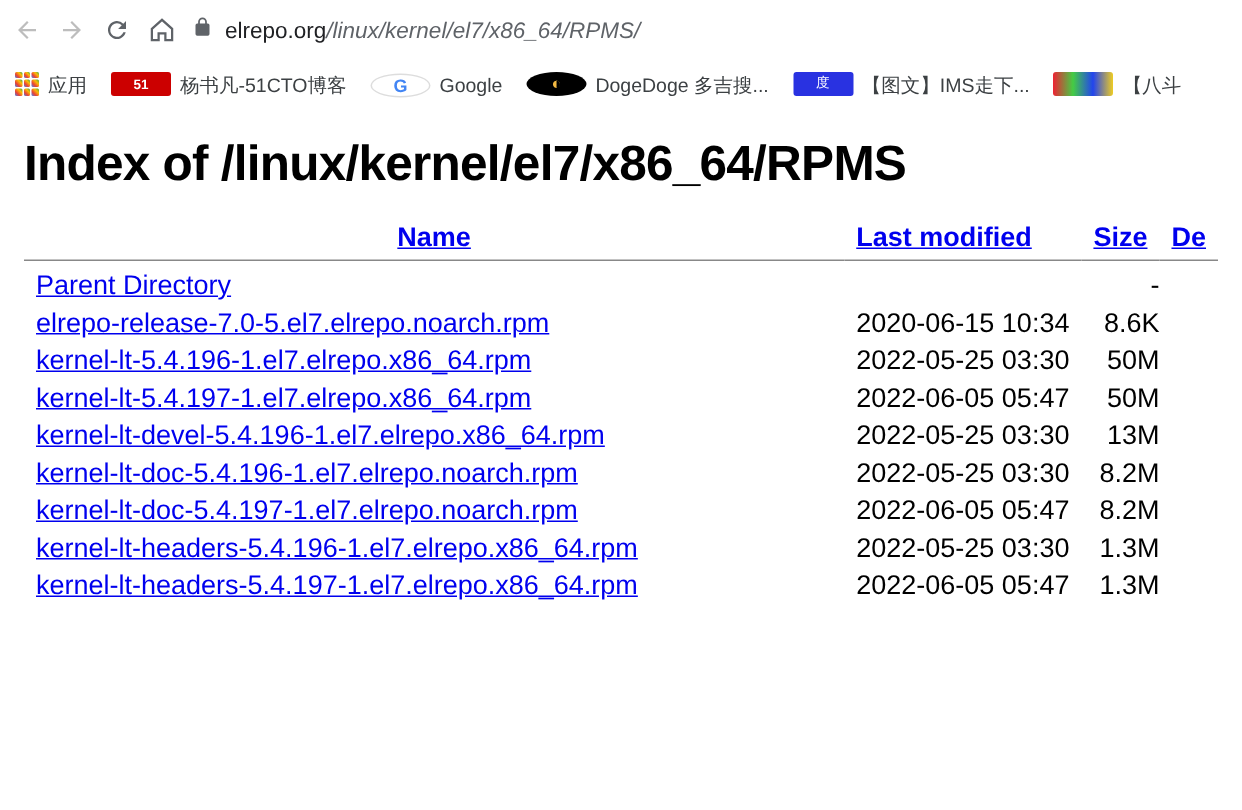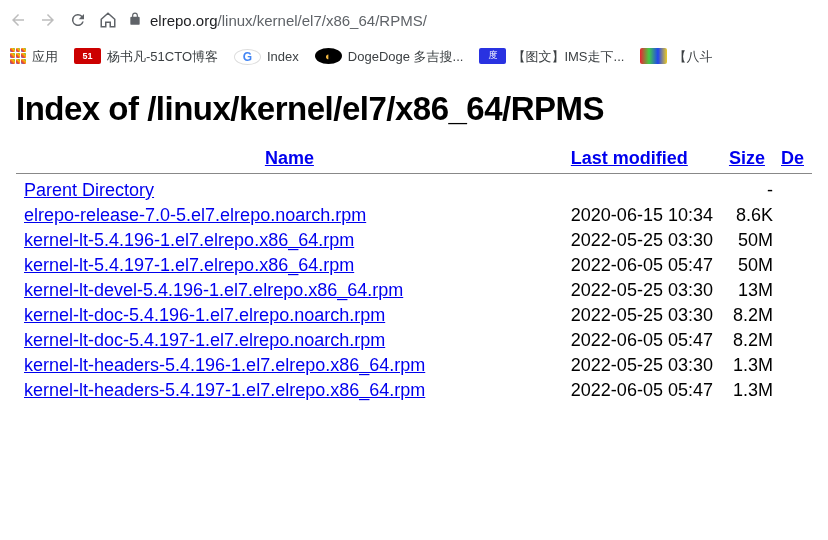--- a/index.html
+++ b/index.html
@@ -6,27 +6,27 @@
   body { font-family: Arial, Helvetica, sans-serif; width: 828px; height: 540px; overflow: hidden; background: #fff; }
   
   .chrome-bar { background: #fff; height: 40px; display: flex; align-items: center; padding: 0 8px; gap: 10px; }
   .nav-btn { width: 20px; height: 20px; display: flex; align-items: center; justify-content: center; color: #5f6368; }
   .nav-btn.disabled { color: #bdbdbd; }
   .nav-btn svg { width: 18px; height: 18px; }
   .url-bar { flex: 1; display: flex; align-items: center; gap: 8px; color: #5f6368; font-size: 15px; }
   .lock { color: #5f6368; }
   .url-text { color: #202124; }
   .url-text .domain { color: #202124; }
-  .url-text .path { color: #5f6368; }
+  .url-text .path { color: #5f6368; font-style: italic; }
 
   .bookmarks-bar { background: #fff; height: 34px; display: flex; align-items: center; padding: 0 10px; gap: 16px; font-size: 13px; border-bottom: 1px solid transparent; }
   .bk-item { display: flex; align-items: flex-start; gap: 6px; color: #3c4043; white-space: nowrap; }
   .apps-icon { width: 16px; height: 16px; display: grid; grid-template-columns: repeat(3, 1fr); gap: 1px; }
   .apps-icon span { background: linear-gradient(45deg, #4285f4, #ea4335, #fbbc05, #34a853); border-radius: 1px; }
-  .favicon { width: 27px; height: 16px; display: inline-block; border-radius: 2px; }
+  .favicon { width: 40px; height: 16px; display: inline-block; border-radius: 2px; }
   .fav-51 { background: #c00; color: #fff; font-size: 9px; font-weight: bold; display: flex; align-items: center; justify-content: center; }
   .fav-g { background: #fff; color: #4285f4; font-size: 12px; font-weight: bold; display: flex; align-items: center; justify-content: center; border: 1px solid #ddd; border-radius: 50%; }
   .fav-doge { background: #000; color: #f4b942; font-size: 11px; display: flex; align-items: center; justify-content: center; border-radius: 50%; }
   .fav-baidu { background: #2932e1; color: #fff; font-size: 9px; display: flex; align-items: center; justify-content: center; }
   .fav-colors { background: linear-gradient(90deg, #e23, #4c4, #24e, #ec2); }
 
   .content { padding: 16px 16px; }
   h1.page-title { font-size: 33px; font-weight: bold; margin-bottom: 16px; letter-spacing: -0.5px; }
   
   table.listing { width: 100%; border-collapse: collapse; font-size: 18px; }
@@ -92,21 +92,21 @@
         <span></span>
       </span>
     <span>应用</span>
   </div>
   <div class="bk-item">
     <span class="favicon fav-51">51</span>
     <span>杨书凡-51CTO博客</span>
   </div>
   <div class="bk-item">
     <span class="favicon fav-g">G</span>
-    <span>Index</span>
+    <span>Google</span>
   </div>
   <div class="bk-item">
     <span class="favicon fav-doge">◐</span>
     <span>DogeDoge 多吉搜...</span>
   </div>
   <div class="bk-item">
     <span class="favicon fav-baidu">度</span>
     <span>【图文】IMS走下...</span>
   </div>
   <div class="bk-item">

